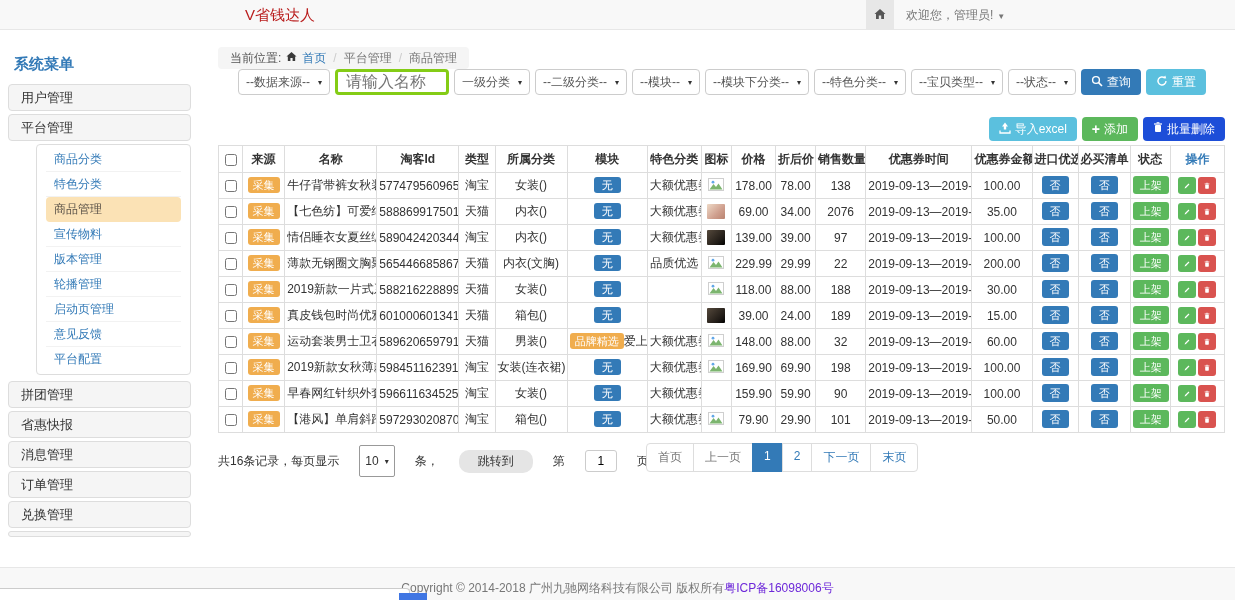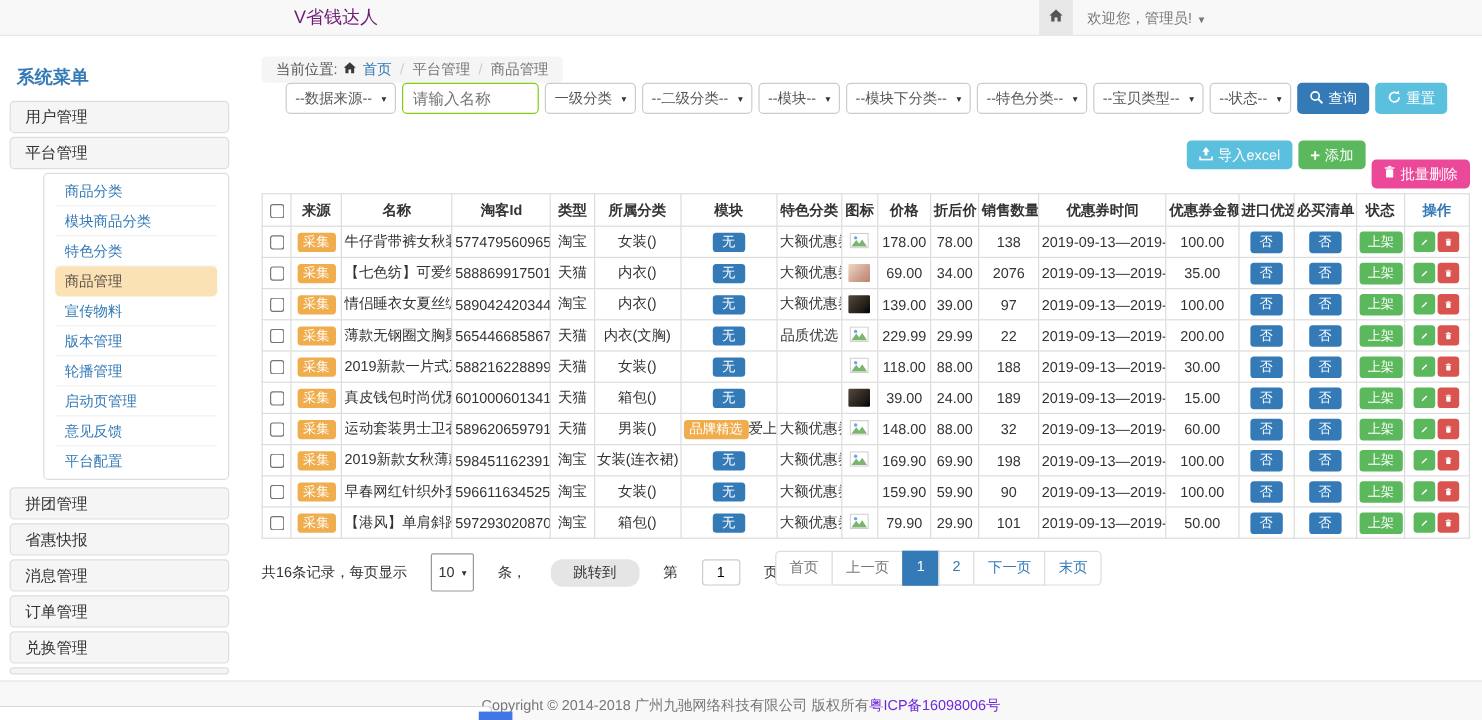--- a/index.html
+++ b/index.html
@@ -4,48 +4,48 @@
 <style>
   * { box-sizing: border-box; }
   html,body { margin:0; padding:0; }
   body {
     width:1235px; height:600px; position:relative; overflow:hidden;
     background:#fff; font-family:"Liberation Sans","DejaVu Sans",sans-serif;
     color:#333;
   }
   
   .navbar { position:absolute; top:0; left:0; right:0; height:30px; background:#f8f8f8; border-bottom:1px solid #e7e7e7; }
-  .brand { position:absolute; left:245px; top:0; line-height:30px; font-size:15px; color:#701a75; }
+  .brand { position:absolute; left:245px; top:0; line-height:30px; font-size:15px; color:#b91c1c; }
   .home-box { position:absolute; left:866px; top:0; width:28px; height:29px; background:#e7e7e7; display:flex; align-items:center; justify-content:center; cursor:pointer; }
   .user-menu { position:absolute; left:906px; top:0; line-height:30px; font-size:12px; color:#777; cursor:pointer; }
   .user-caret { font-size:8px; margin-left:4px; color:#777; }
   
   #sidebar { position:absolute; left:8px; top:47px; width:183px; }
   .side-title { font-size:15px; font-weight:bold; color:#337ab7; margin:8px 2px 10px 6px; }
   .side-group { background:#f5f5f5; border:1px solid #ddd; border-radius:4px; height:27px; line-height:25px; padding-left:12px; font-size:13px; color:#333; margin-bottom:3px; cursor:pointer; }
   .side-group.clipped { height:6px; overflow:hidden; margin-bottom:0; }
   .side-panel { background:#fff; border:1px solid #ddd; border-radius:4px; padding:2px 9px; margin-bottom:6px;margin-left:28px; }
   .side-sub { height:25px; line-height:25px; font-size:12px; color:#337ab7; padding-left:8px; border-bottom:1px solid #f2f2f2; cursor:pointer; }
   .side-sub:last-child { border-bottom:none; }
   .side-sub.active { background:#fbe2b5; border-radius:4px; color:#5a5248; border-bottom:none; }
   
   main { position:absolute; left:218px; top:47px; width:1007px; }
   .breadcrumb { display:inline-flex; align-items:center; gap:5px; background:#f5f5f5; border-radius:4px; height:22px; padding:0 12px; font-size:12px; color:#555; }
   .breadcrumb .home-link { color:#337ab7; text-decoration:none; cursor:pointer; }
   .breadcrumb .sep { color:#ccc; margin:0 2px; }
   .breadcrumb .crumb-muted { color:#777; }
   #filter-row { display:flex; gap:5px; align-items:center;padding-left:20px; }
   .fsel { display:inline-flex; align-items:center; justify-content:space-between; gap:8px; height:26px; border:1px solid #ccc; border-radius:4px; background:#fff; padding:0 7px; font-size:12px; color:#555; cursor:pointer; }
-  .ftext { height:26px; border:1px solid #84cc16; border-radius:4px; padding:0 8px; font-size:13px; color:#be185d; width:114px; }
+  .ftext { height:26px; border:3px solid #84cc16; border-radius:4px; padding:0 8px; font-size:16px; color:#be185d; width:114px; }
   .caret-sm { font-size:8px; color:#333; }
   .btn { display:inline-flex; align-items:center; gap:4px; border:none; border-radius:4px; color:#fff; font-size:12px; height:26px; padding:0 10px; cursor:pointer; }
   .btn-primary { background:#337ab7; }
   .btn-info { background:#5bc0de; }
   .btn-success { background:#5cb85c; }
-  .btn-danger { background:#ec4899;margin-top:16px; }
+  .btn-danger { background:#1d4ed8; }
   #action-row { display:flex; justify-content:flex-end; gap:5px; margin-top:22px; }
   #action-row .btn { height:24px; }
   .plus-glyph { font-size:14px; font-weight:bold; line-height:1; }
   
   table { border-collapse:collapse; table-layout:fixed; width:1007px; margin-top:4px; font-size:12px; color:#333; }
   th,td { border:1px solid #ddd; text-align:center; padding:0 2px; height:26px; overflow:hidden; white-space:nowrap; }
   th { font-weight:bold; height:27px; background:#fff; }
   .th-ops { color:#337ab7; }
   .badge-warn { background:#f0ad4e; color:#fff; border-radius:3px; padding:2px 5px; font-size:11px; }
   .badge-blue { background:#337ab7; color:#fff; border-radius:3px; padding:2px 8px; font-size:11px; cursor:pointer; }
@@ -91,21 +91,20 @@
   </div>
 </header>
 
 <aside id="sidebar">
   <div class="side-title">系统菜单</div>
   <div id="side-groups">
       <div class="side-group">用户管理</div>
       <div class="side-group">平台管理</div>
       <div class="side-panel">
         <div class="side-sub">商品分类</div>
-        <div class="side-sub">模块商品分类</div>
         <div class="side-sub">特色分类</div>
         <div class="side-sub active">商品管理</div>
         <div class="side-sub">宣传物料</div>
         <div class="side-sub">版本管理</div>
         <div class="side-sub">轮播管理</div>
         <div class="side-sub">启动页管理</div>
         <div class="side-sub">意见反馈</div>
         <div class="side-sub">平台配置</div>
       </div>
       <div class="side-group">拼团管理</div>

